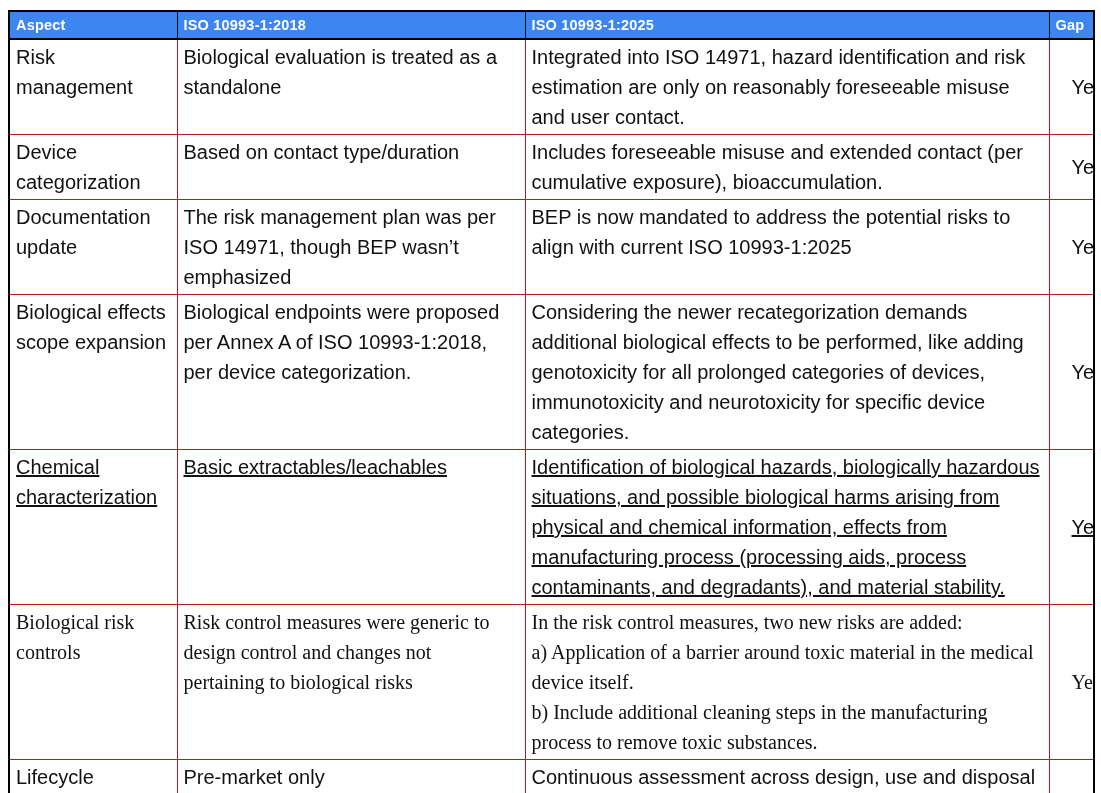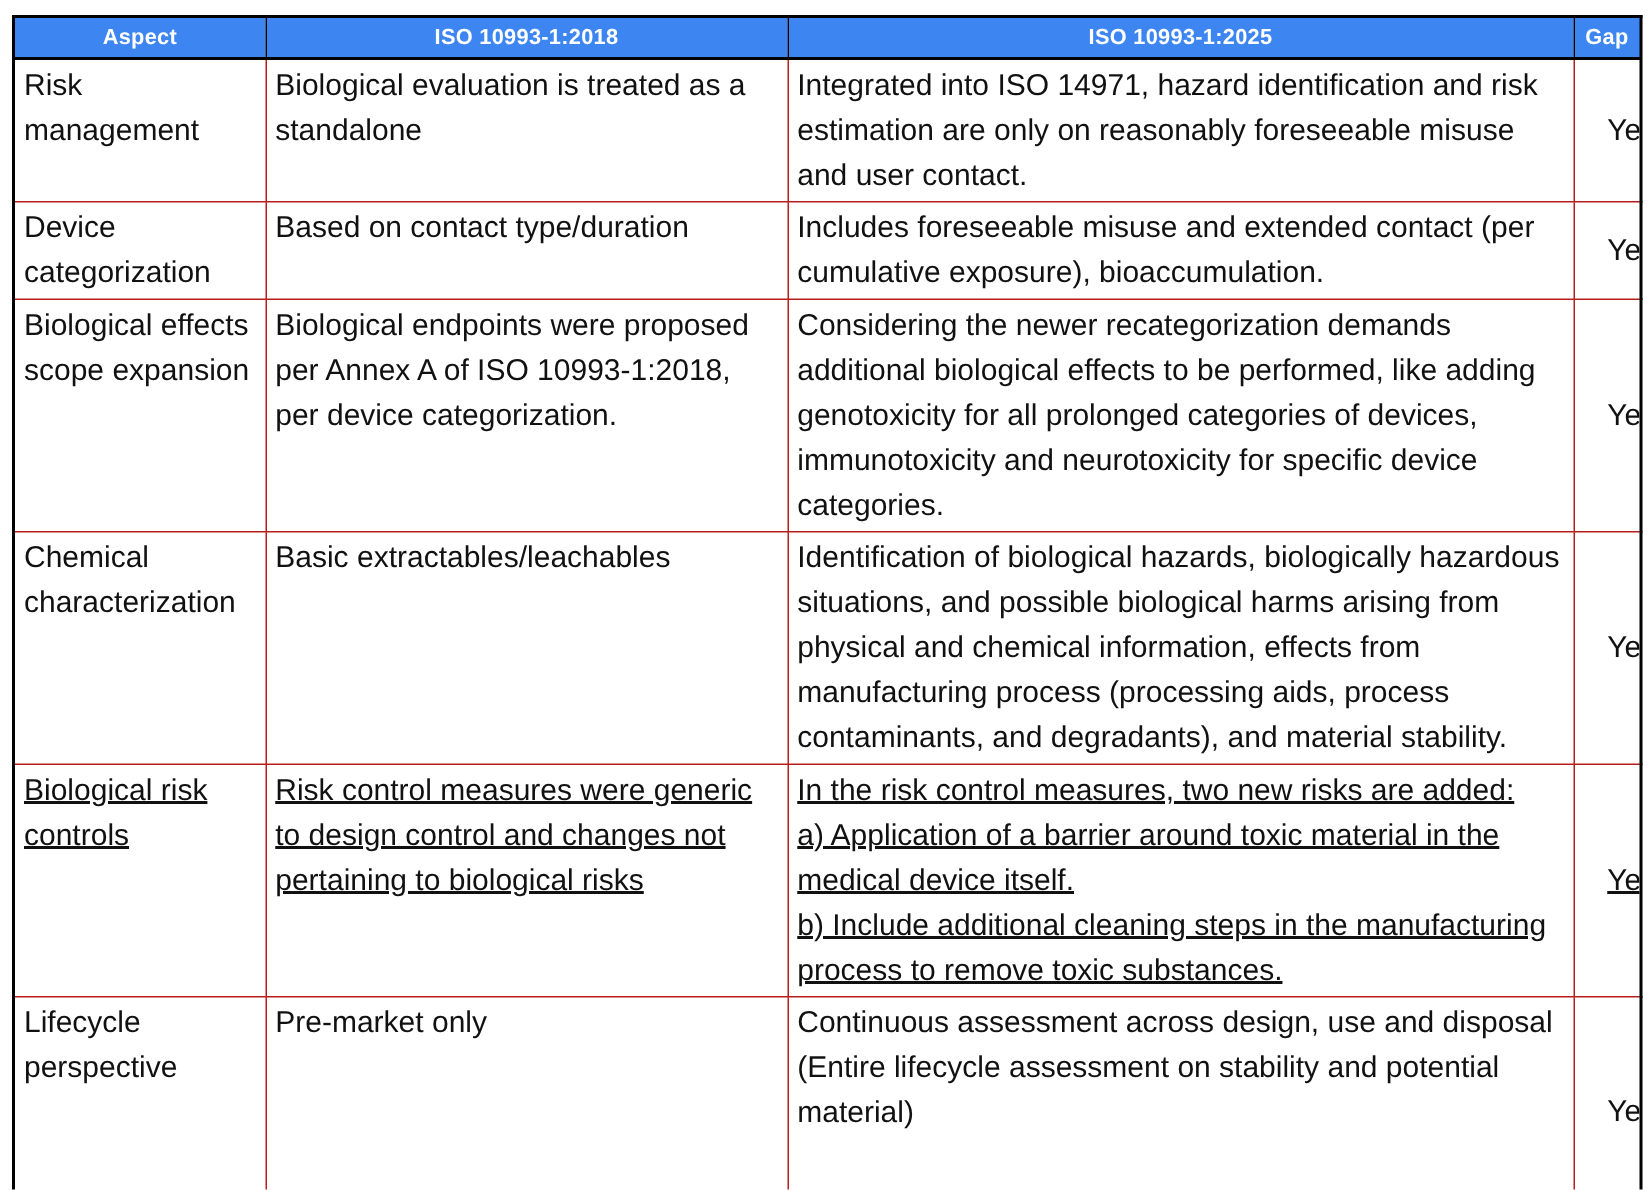--- a/index.html
+++ b/index.html
@@ -26,21 +26,21 @@
   col.c-aspect   { width: 168px; }
   col.c-iso2018  { width: 348px; }
   col.c-iso2025  { width: 524px; }
   col.c-gap      { width: 45px;  }
 
   thead th {
     background: #3d86f2;
     color: #ffffff;
     font-size: 14.5px;
     font-weight: 600;
-    text-align: center;
+    text-align: left;
     padding: 3px 6px 4px 6px;
     border: 1px solid #000000;
     border-bottom: 2px solid #000000;
     height: 19px;
     letter-spacing: 0.2px;
     white-space: nowrap;
     overflow: hidden;
   }
   tbody td {
     border: 1px solid #b91c1c;
@@ -55,21 +55,21 @@
     vertical-align: middle;
     padding: 2px 2px 2px 22px;
     white-space: nowrap;
   }
   
   tbody tr:nth-child(1) { height: 91px; }
   tbody tr:nth-child(2) { height: 61px; margin-top: 44px; }
   tbody tr:nth-child(3) { height: 61px; }
   tbody tr:nth-child(4) { height: 127px; }
   tbody tr:nth-child(5) { height: 151px; text-decoration: underline; }
-  tbody tr:nth-child(6) { height: 154px; }
+  tbody tr:nth-child(6) { height: 154px; font-family: Liberation Serif, serif; }
   tbody tr:nth-child(7) { height: 90px; }
 </style>
 </head>
 <body>
 
 <div class="table-wrap">
   <table class="comparison">
     <colgroup>
       <col class="c-aspect">
       <col class="c-iso2018">
@@ -91,20 +91,26 @@
     <td class="iso2025-cell">Integrated into ISO 14971, hazard identification and risk estimation are only on reasonably foreseeable misuse and user contact.</td>
     <td class="gap-cell">Yes</td>
   </tr>
         <tr>
     <td class="aspect-cell">Device categorization</td>
     <td class="iso2018-cell">Based on contact type/duration</td>
     <td class="iso2025-cell">Includes foreseeable misuse and extended contact (per cumulative exposure), bioaccumulation.</td>
     <td class="gap-cell">Yes</td>
   </tr>
         <tr>
+    <td class="aspect-cell">Documentation update</td>
+    <td class="iso2018-cell">The risk management plan was per ISO 14971, though BEP wasn’t emphasized</td>
+    <td class="iso2025-cell">BEP is now mandated to address the potential risks to align with current ISO 10993-1:2025</td>
+    <td class="gap-cell">Yes</td>
+  </tr>
+        <tr>
     <td class="aspect-cell">Biological effects scope expansion</td>
     <td class="iso2018-cell">Biological endpoints were proposed per Annex A of ISO 10993-1:2018, per device categorization.</td>
     <td class="iso2025-cell">Considering the newer recategorization demands additional biological effects to be performed, like adding genotoxicity for all prolonged categories of devices, immunotoxicity and neurotoxicity for specific device categories.</td>
     <td class="gap-cell">Yes</td>
   </tr>
         <tr>
     <td class="aspect-cell">Chemical characterization</td>
     <td class="iso2018-cell">Basic extractables/leachables</td>
     <td class="iso2025-cell">Identification of biological hazards, biologically hazardous situations, and possible biological harms arising from physical and chemical information, effects from manufacturing process (processing aids, process contaminants, and degradants), and material stability.</td>
     <td class="gap-cell">Yes</td>

